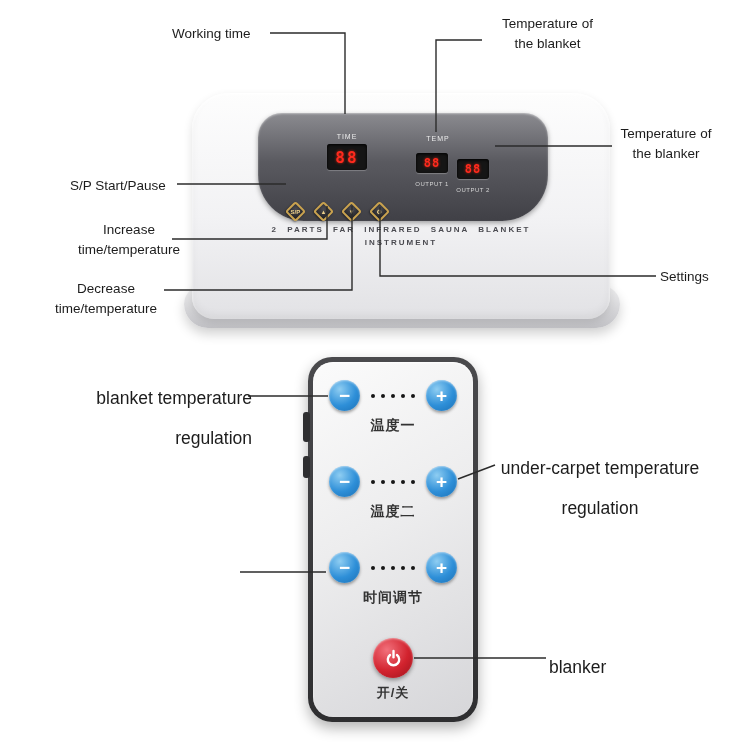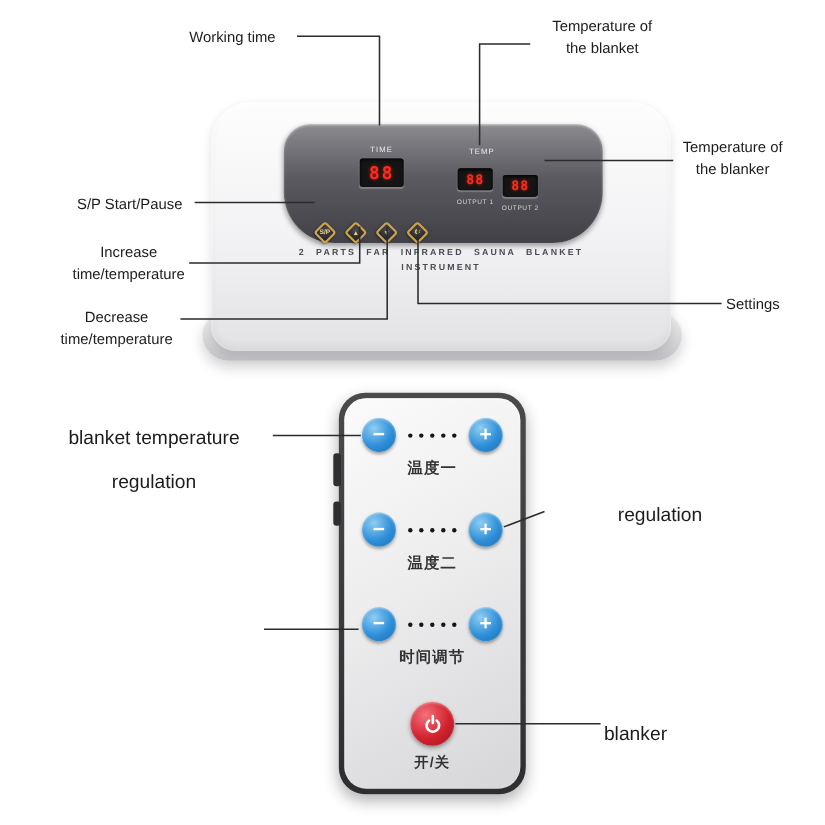--- a/index.html
+++ b/index.html
@@ -78,24 +78,24 @@
 
   
   .ann { position:absolute; color:#1c1c1c; z-index:60; }
   .top-ann { font-size:13.5px; line-height:20px; }
   .big-ann { font-size:17.5px; line-height:40px; }
   .ctr { text-align:center; }
   .a-working { left:172px; top:24px; }
   .a-surface { left:480px; top:14px; width:135px; }
   .a-blanker { left:606px; top:124px; width:120px; }
   .a-sp { left:70px; top:176px; }
-  .a-increase { left:48px; top:220px; width:138px; }
+  .a-increase { left:60px; top:220px; width:138px; }
   .a-decrease { left:36px; top:279px; width:140px; }
   .a-settings { left:660px; top:267px; }
-  .a-blanket { left:28px; top:378px; width:224px; }
+  .a-blanket { left:28px; top:378px; width:224px;text-align:right; }
   .a-undercarpet { left:480px; top:448px; width:240px; }
   .a-time { left:76px; top:563px; }
   .a-switch { left:549px; top:647px; }
 </style>
 </head>
 <body>
 
 <div class="stage">
 
   <div class="device-lip"></div>
@@ -253,19 +253,20 @@
   </div>
 
   <div class="ann top-ann a-settings">Settings</div>
 
   <div class="ann big-ann ctr a-blanket">
     <div>blanket temperature</div>
     <div>regulation</div>
   </div>
 
   <div class="ann big-ann ctr a-undercarpet">
+    <div>under-carpet temperature</div>
     <div>regulation</div>
   </div>
 
 
   <div class="ann big-ann a-switch">blanker</div>
 
 </div>
 
 </body></html>

